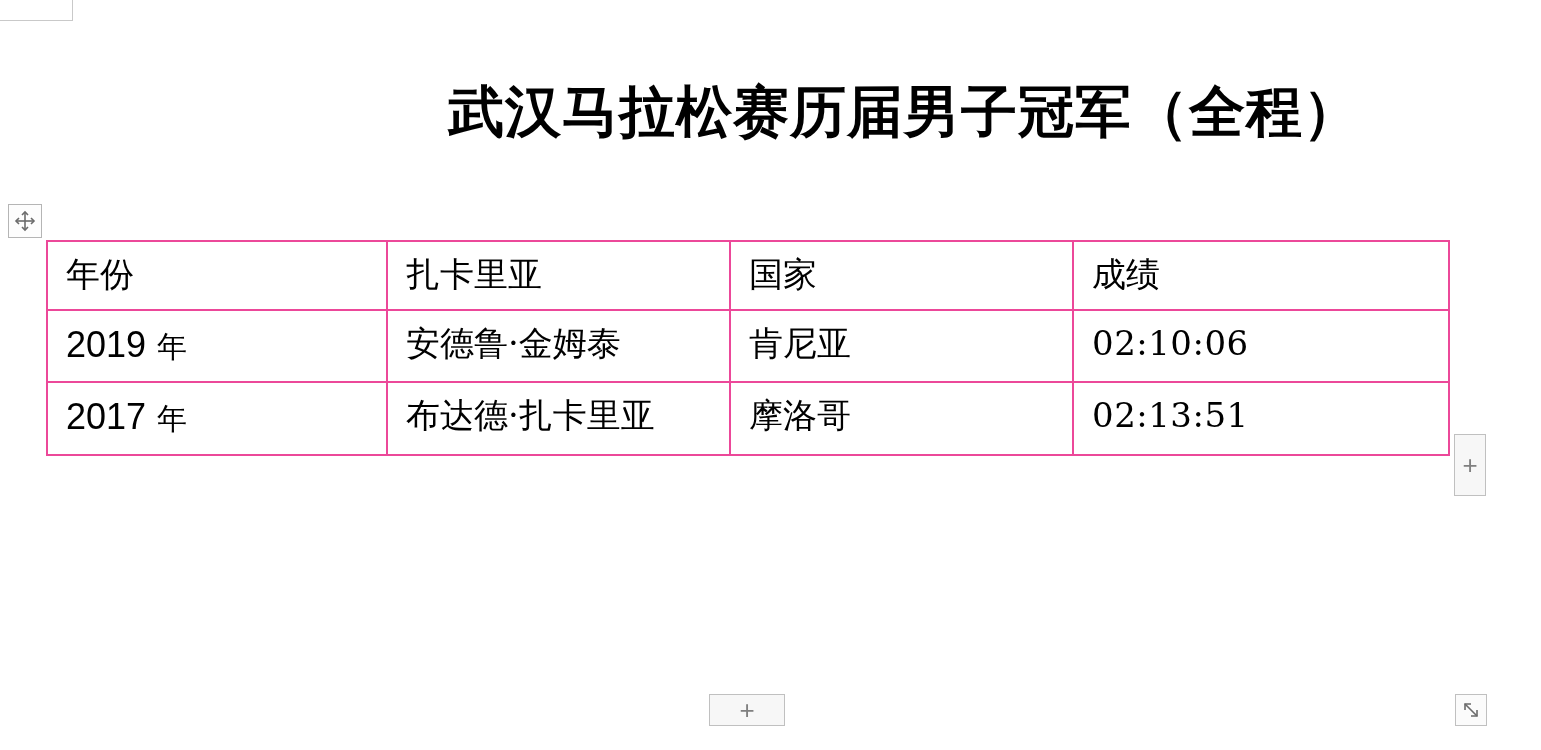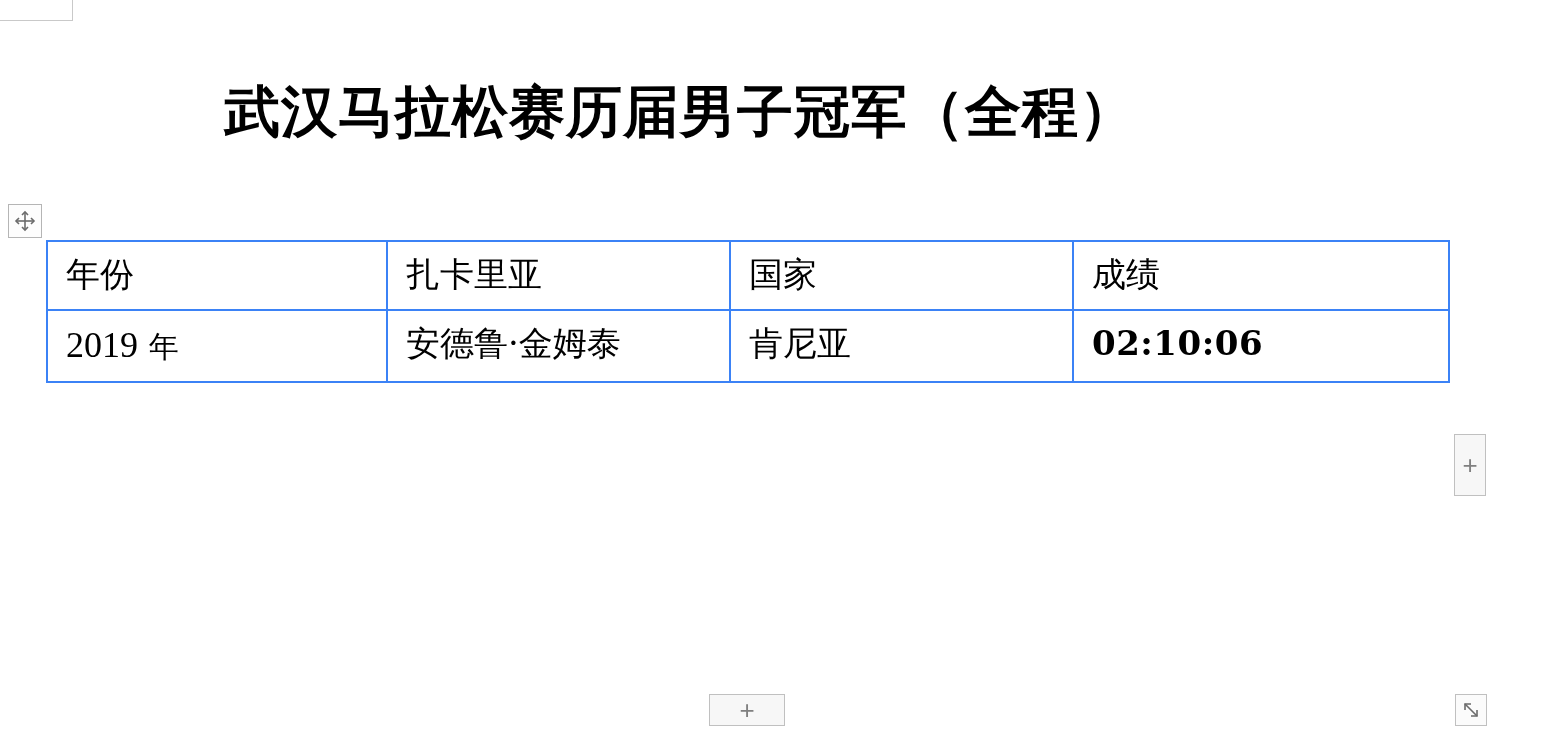--- a/index.html
+++ b/index.html
@@ -31,21 +31,21 @@
     width: 73px;
     height: 1px;
     background: #c9c9c9;
   }
 
   .doc-title {
     position: absolute;
     left: 0;
     top: 78px;
     width: 1360px;
-    text-align: center;
+    text-align: right;
     font-family: "DejaVu Serif", "Liberation Serif", serif;
     font-weight: bold;
     font-size: 56px;
     line-height: 1.2;
     color: #000000;
     letter-spacing: 1px;
     white-space: nowrap;
   }
 
   
@@ -67,45 +67,45 @@
     left: 46px;
     top: 240px;
     width: 1402px;
   }
   table.doc-table {
     border-collapse: collapse;
     width: 1402px;
     table-layout: fixed;
   }
   table.doc-table td {
-    border: 2px solid #3b82f6;
+    border: 2px solid #ec4899;
     vertical-align: top;
     padding: 8px 18px 10px 18px;
     font-size: 34px;
     line-height: 1.45;
     color: #000000;
     font-family: "DejaVu Serif", "Liberation Serif", serif;
   }
   col.c0 { width: 340px; }
   col.c1 { width: 343px; }
   col.c2 { width: 343px; }
   col.c3 { width: 376px; }
 
   td.year-cell .num {
-    font-family: Liberation Serif, serif;
+    font-family: Liberation Sans, sans-serif;
     font-size: 36px;
   }
   td.year-cell .suffix {
     font-family: "DejaVu Serif", "Liberation Serif", serif;
     font-size: 30px;
   }
   td.time-cell {
     font-family: "Liberation Sans", sans-serif;
     font-size: 36px;
-    font-weight: bold;
+    font-weight: normal;
     letter-spacing: 0.5px;
     border-radius: 24px;
   }
   td.header-cell {
     font-size: 34px;
   }
 
   
   .insert-btn {
     position: absolute;
@@ -178,20 +178,26 @@
         <td class="header-cell">扎卡里亚</td>
         <td class="header-cell">国家</td>
         <td class="header-cell">成绩</td>
       </tr>
       <tr>
         <td class="year-cell"><span class="num">2019</span> <span class="suffix">年</span></td>
         <td>安德鲁·金姆泰</td>
         <td>肯尼亚</td>
         <td class="time-cell">02:10:06</td>
       </tr>
+      <tr>
+        <td class="year-cell"><span class="num">2017</span> <span class="suffix">年</span></td>
+        <td>布达德·扎卡里亚</td>
+        <td>摩洛哥</td>
+        <td class="time-cell">02:13:51</td>
+      </tr>
     </tbody>
   </table>
 </div>
 
 <div class="insert-btn insert-col">+</div>
 <div class="insert-btn insert-row">+</div>
 
 <div class="resize-handle">
   <svg width="30" height="30" viewBox="0 0 30 30" aria-hidden="true">
     <g stroke="#6b6b6b" stroke-width="1.6" fill="none">

